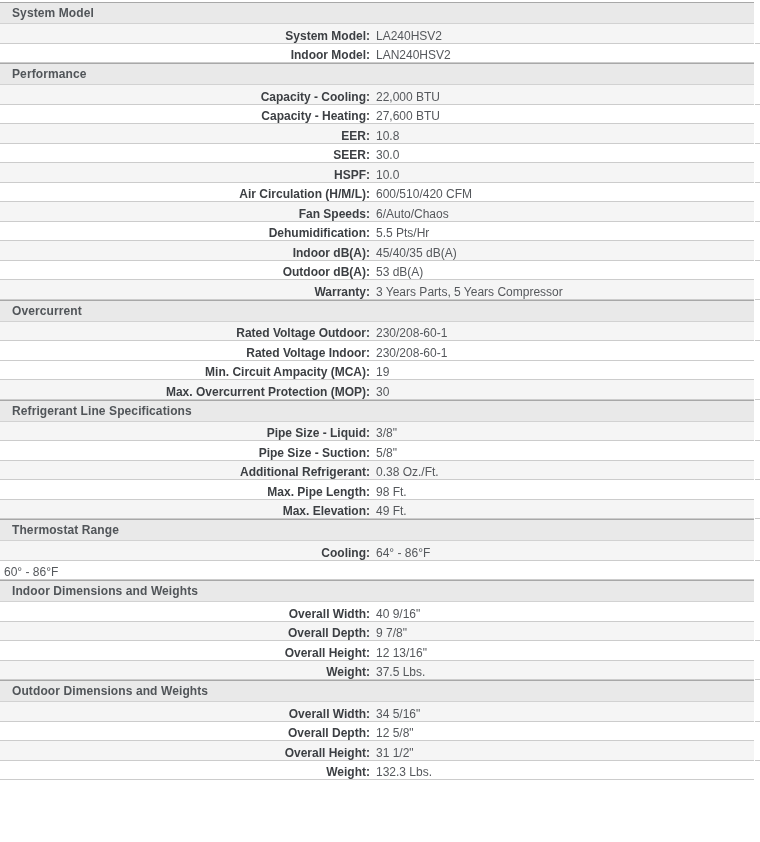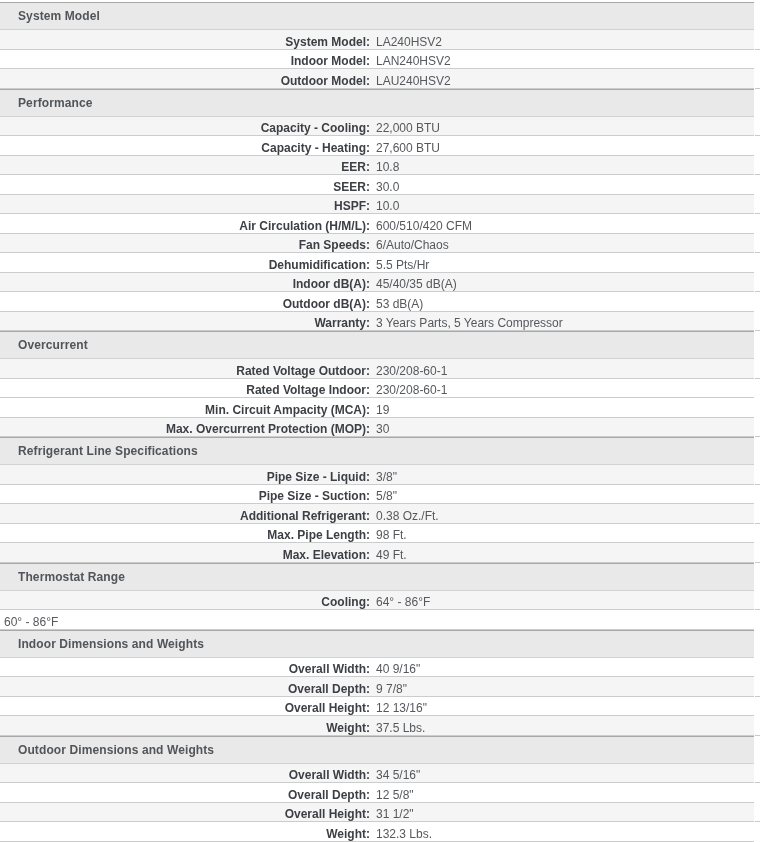--- a/index.html
+++ b/index.html
@@ -8,29 +8,29 @@
     background: #ffffff;
     overflow: hidden;
     font-family: "Liberation Sans", "DejaVu Sans", sans-serif;
     font-size: 12px;
   }
   #spec-table {
     width: 754px;
     padding-top: 2px;
   }
   .section-header {
-    height: 28px;
+    height: 22px;
     background: #e9e9e9;
     border-top: 1px solid #a8a8a8;
     border-bottom: 1px solid #d2d2d2;
     color: #515559;
     font-weight: bold;
     display: flex;
     align-items: center;
-    padding-left: 18px;
+    padding-left: 12px;
     letter-spacing: 0.1px;
   }
   .row {
     position: relative;
     height: 19.5px;
     border-bottom: 1px solid #cccccc;
     display: flex;
     align-items: flex-end;
     background: #ffffff;
   }
@@ -68,24 +68,20 @@
 <div id="spec-table">
     <div class="section-header">System Model</div>
     <div class="row shaded">
       <span class="label">System Model:</span>
       <span class="value">LA240HSV2</span>
     </div>
     <div class="row">
       <span class="label">Indoor Model:</span>
       <span class="value">LAN240HSV2</span>
     </div>
-    <div class="row shaded">
-      <span class="label">Outdoor Model:</span>
-      <span class="value">LAU240HSV2</span>
-    </div>
     <div class="section-header">Performance</div>
     <div class="row shaded">
       <span class="label">Capacity - Cooling:</span>
       <span class="value">22,000 BTU</span>
     </div>
     <div class="row">
       <span class="label">Capacity - Heating:</span>
       <span class="value">27,600 BTU</span>
     </div>
     <div class="row shaded">

